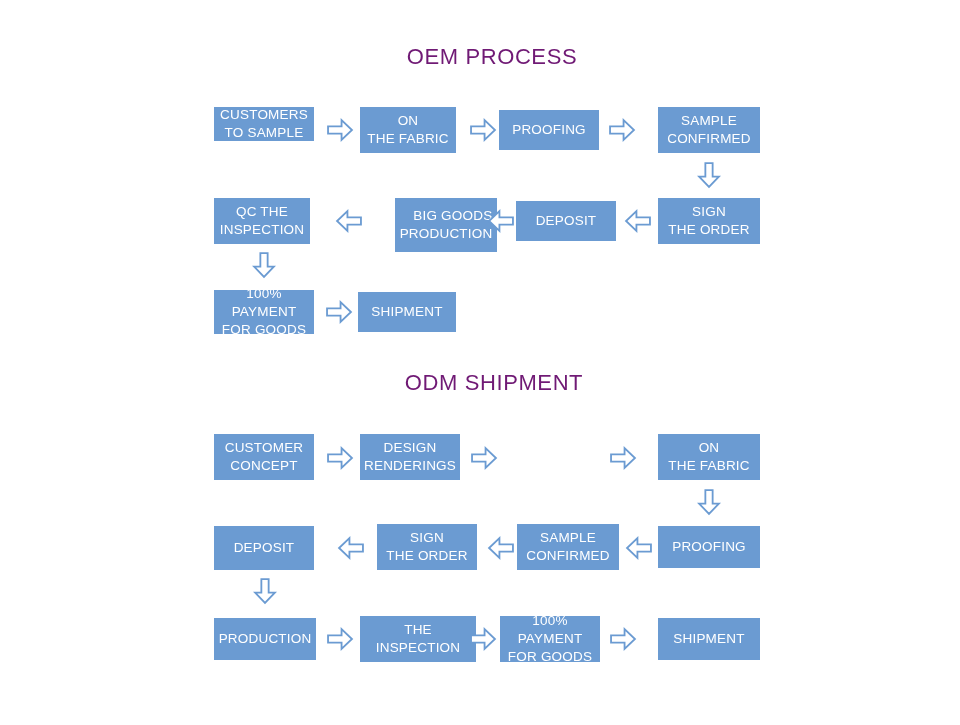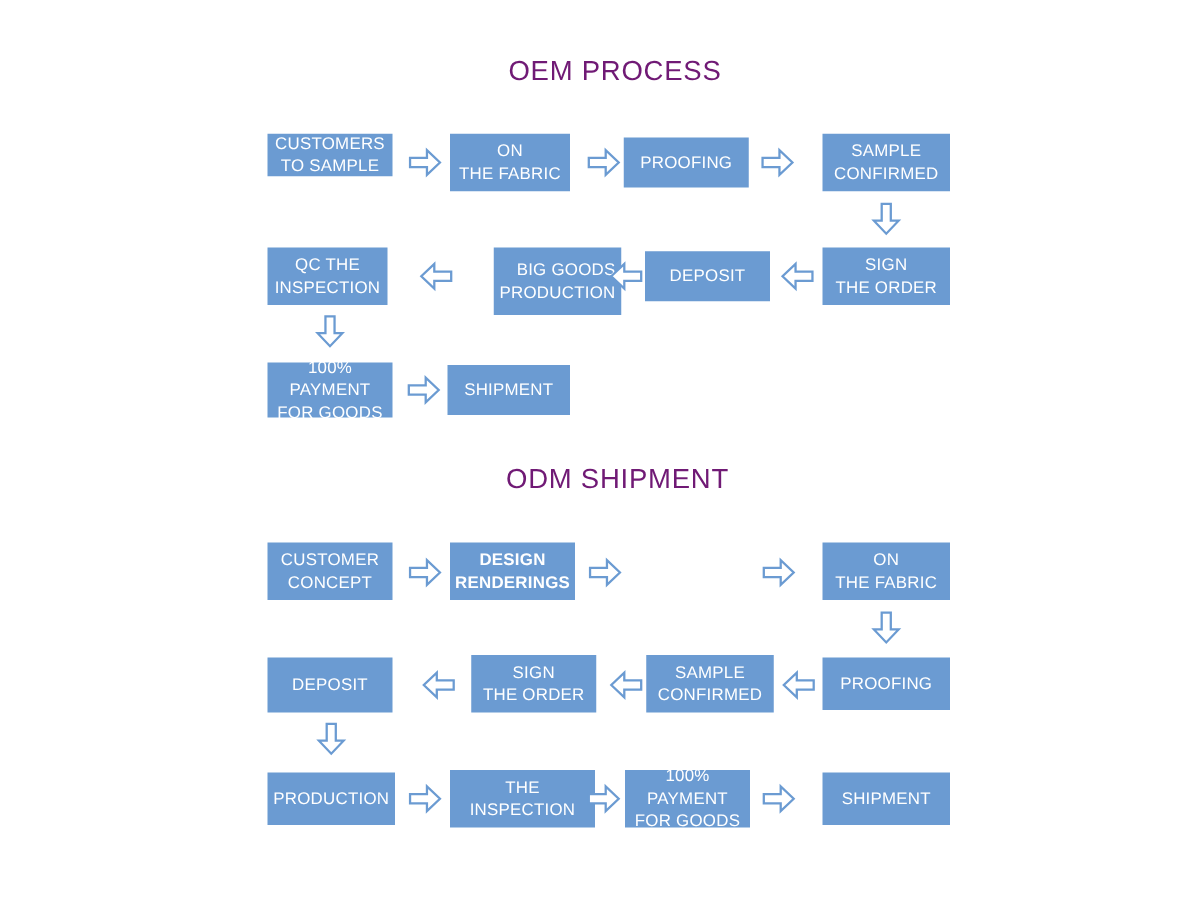--- a/index.html
+++ b/index.html
@@ -158,21 +158,21 @@
         <polygon points="4,32 56,32 56,8 96,46 56,84 56,60 4,60"></polygon>
       </svg>
   </div>
 
   <div class="section-title" style="left:344px; top:370px; width:300px;">ODM SHIPMENT</div>
 
   <div class="node" style="left:214px; top:434px; width:100px; height:46px;">
     <span class="label">CUSTOMER
 CONCEPT</span>
   </div>
-  <div class="node" style="left:360px; top:434px; width:100px; height:46px;font-weight:bold;">
+  <div class="node" style="left:360px; top:434px; width:100px; height:46px;">
     <span class="label">DESIGN
 RENDERINGS</span>
   </div>
   <div class="node" style="left:658px; top:434px; width:102px; height:46px;">
     <span class="label">ON
 THE FABRIC</span>
   </div>
 
   <div class="arrow" style="left:327px; top:446px;">
     <svg width="26" height="24" viewBox="0 0 100 92">

